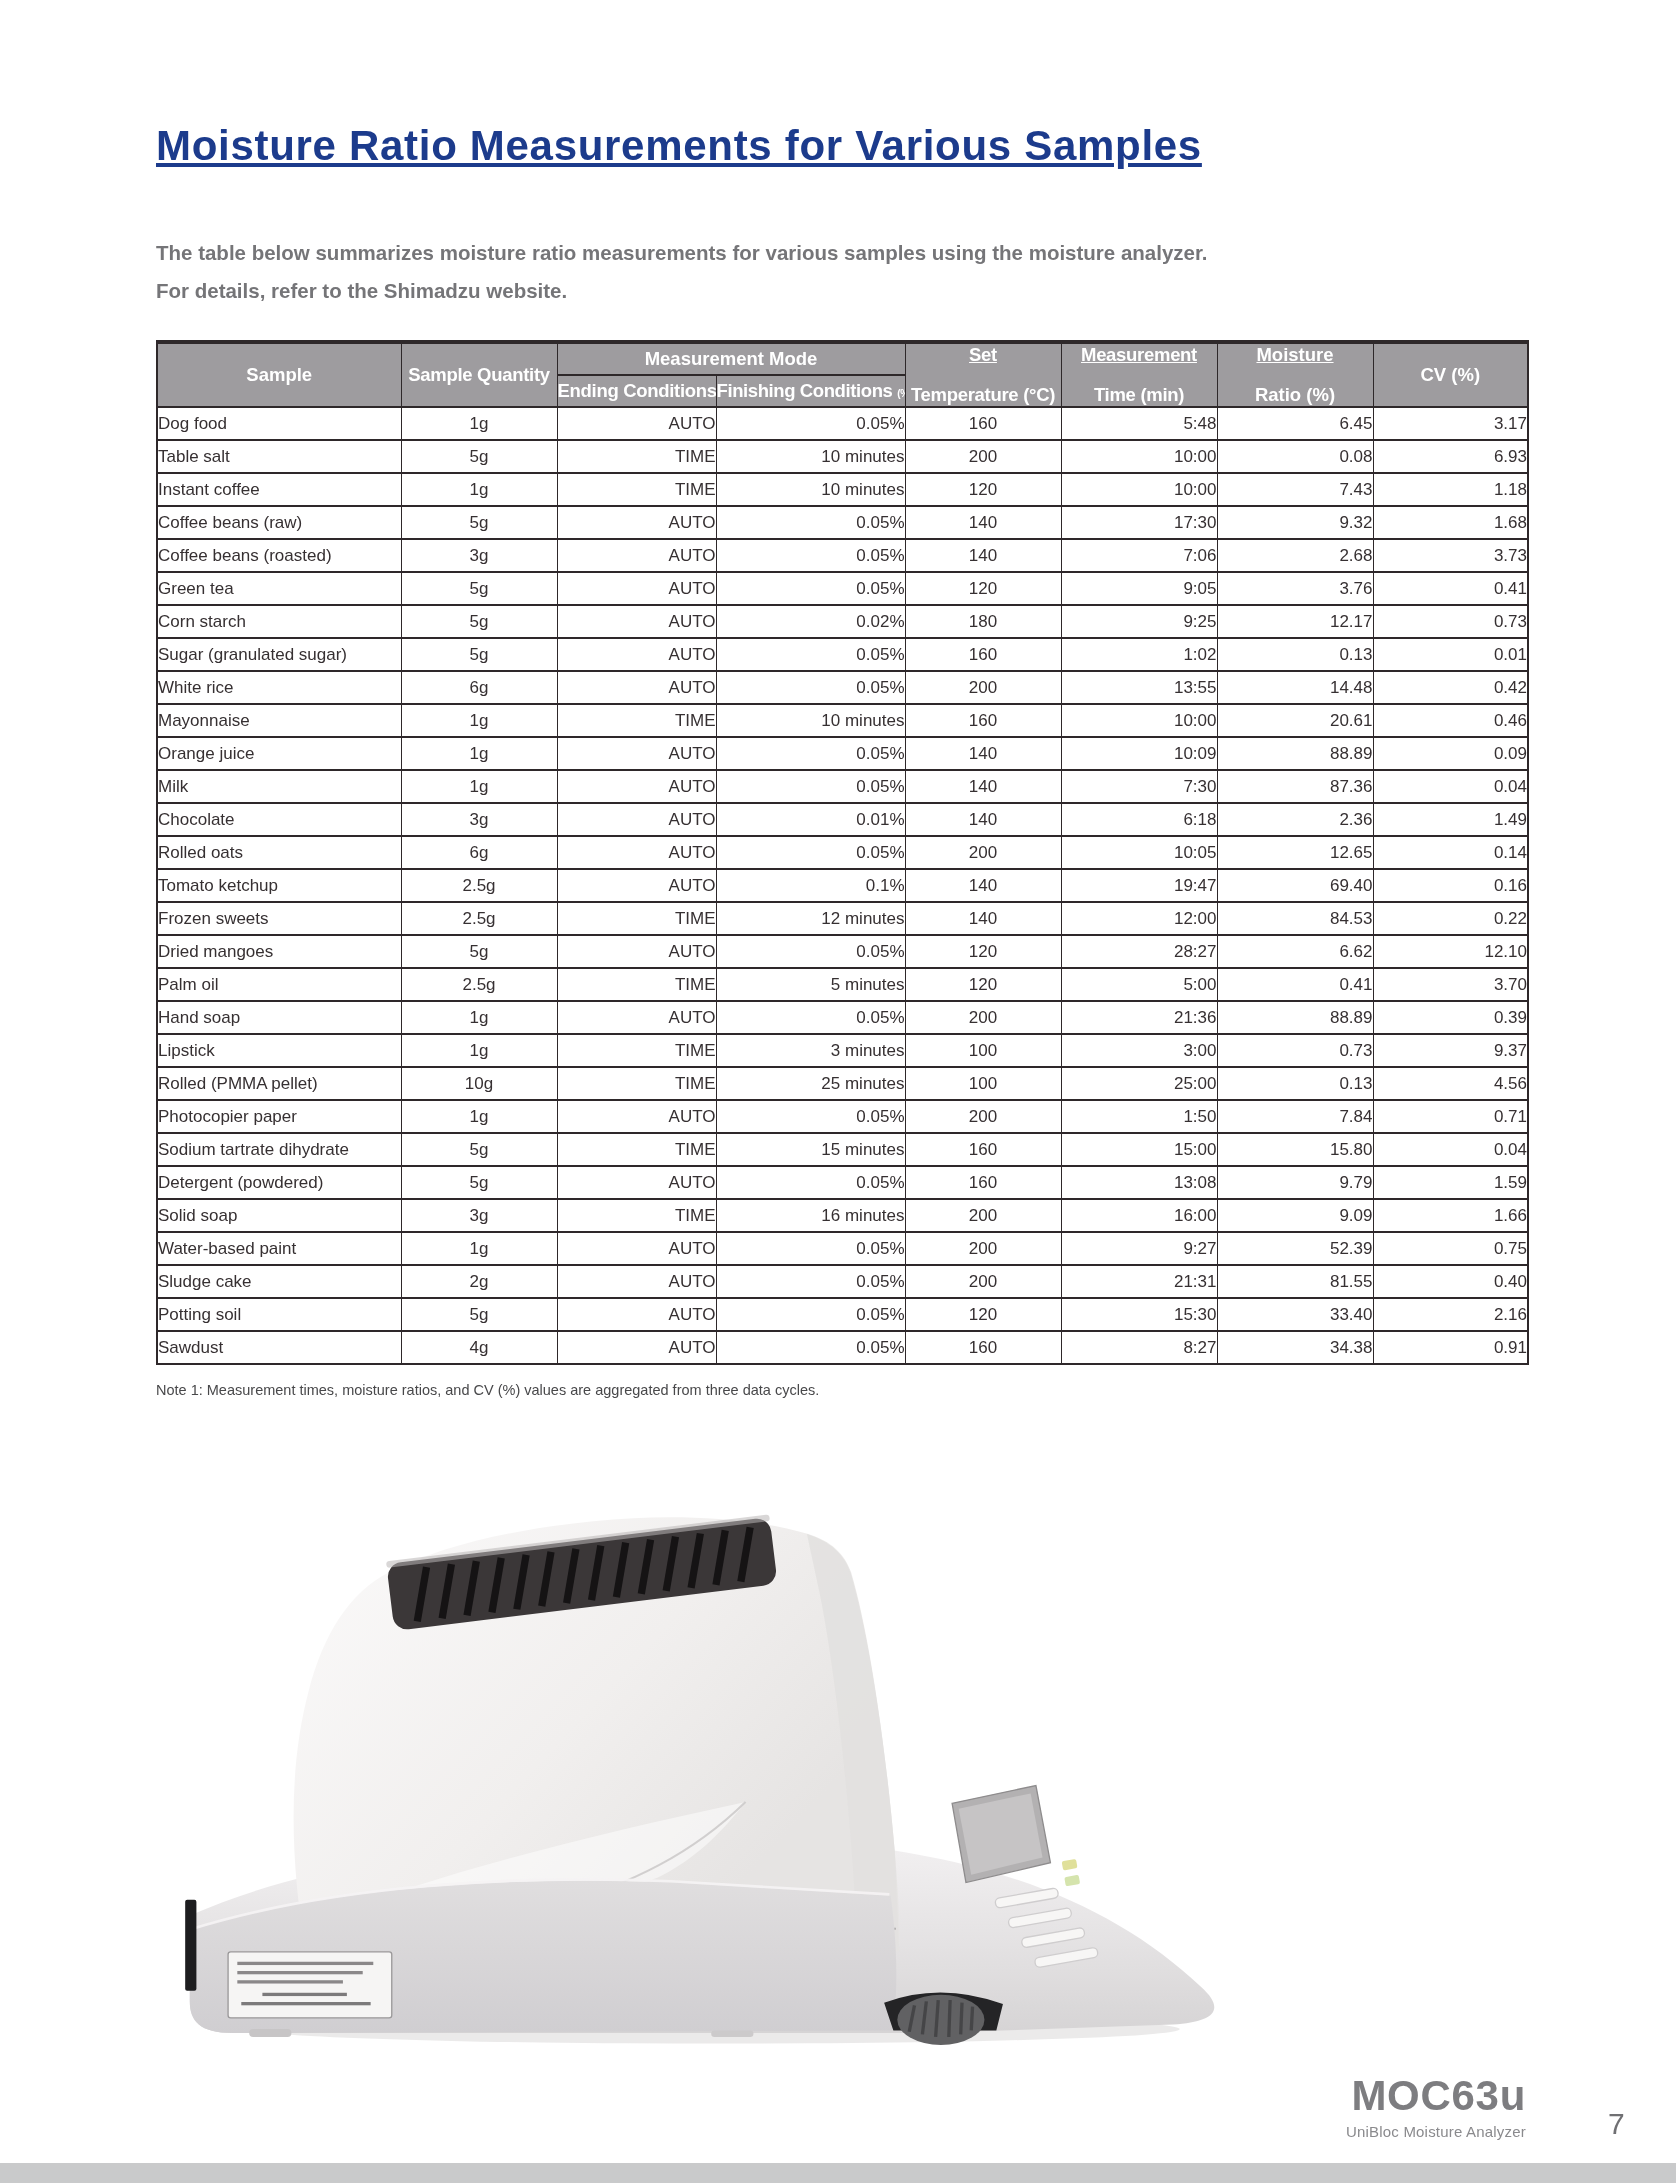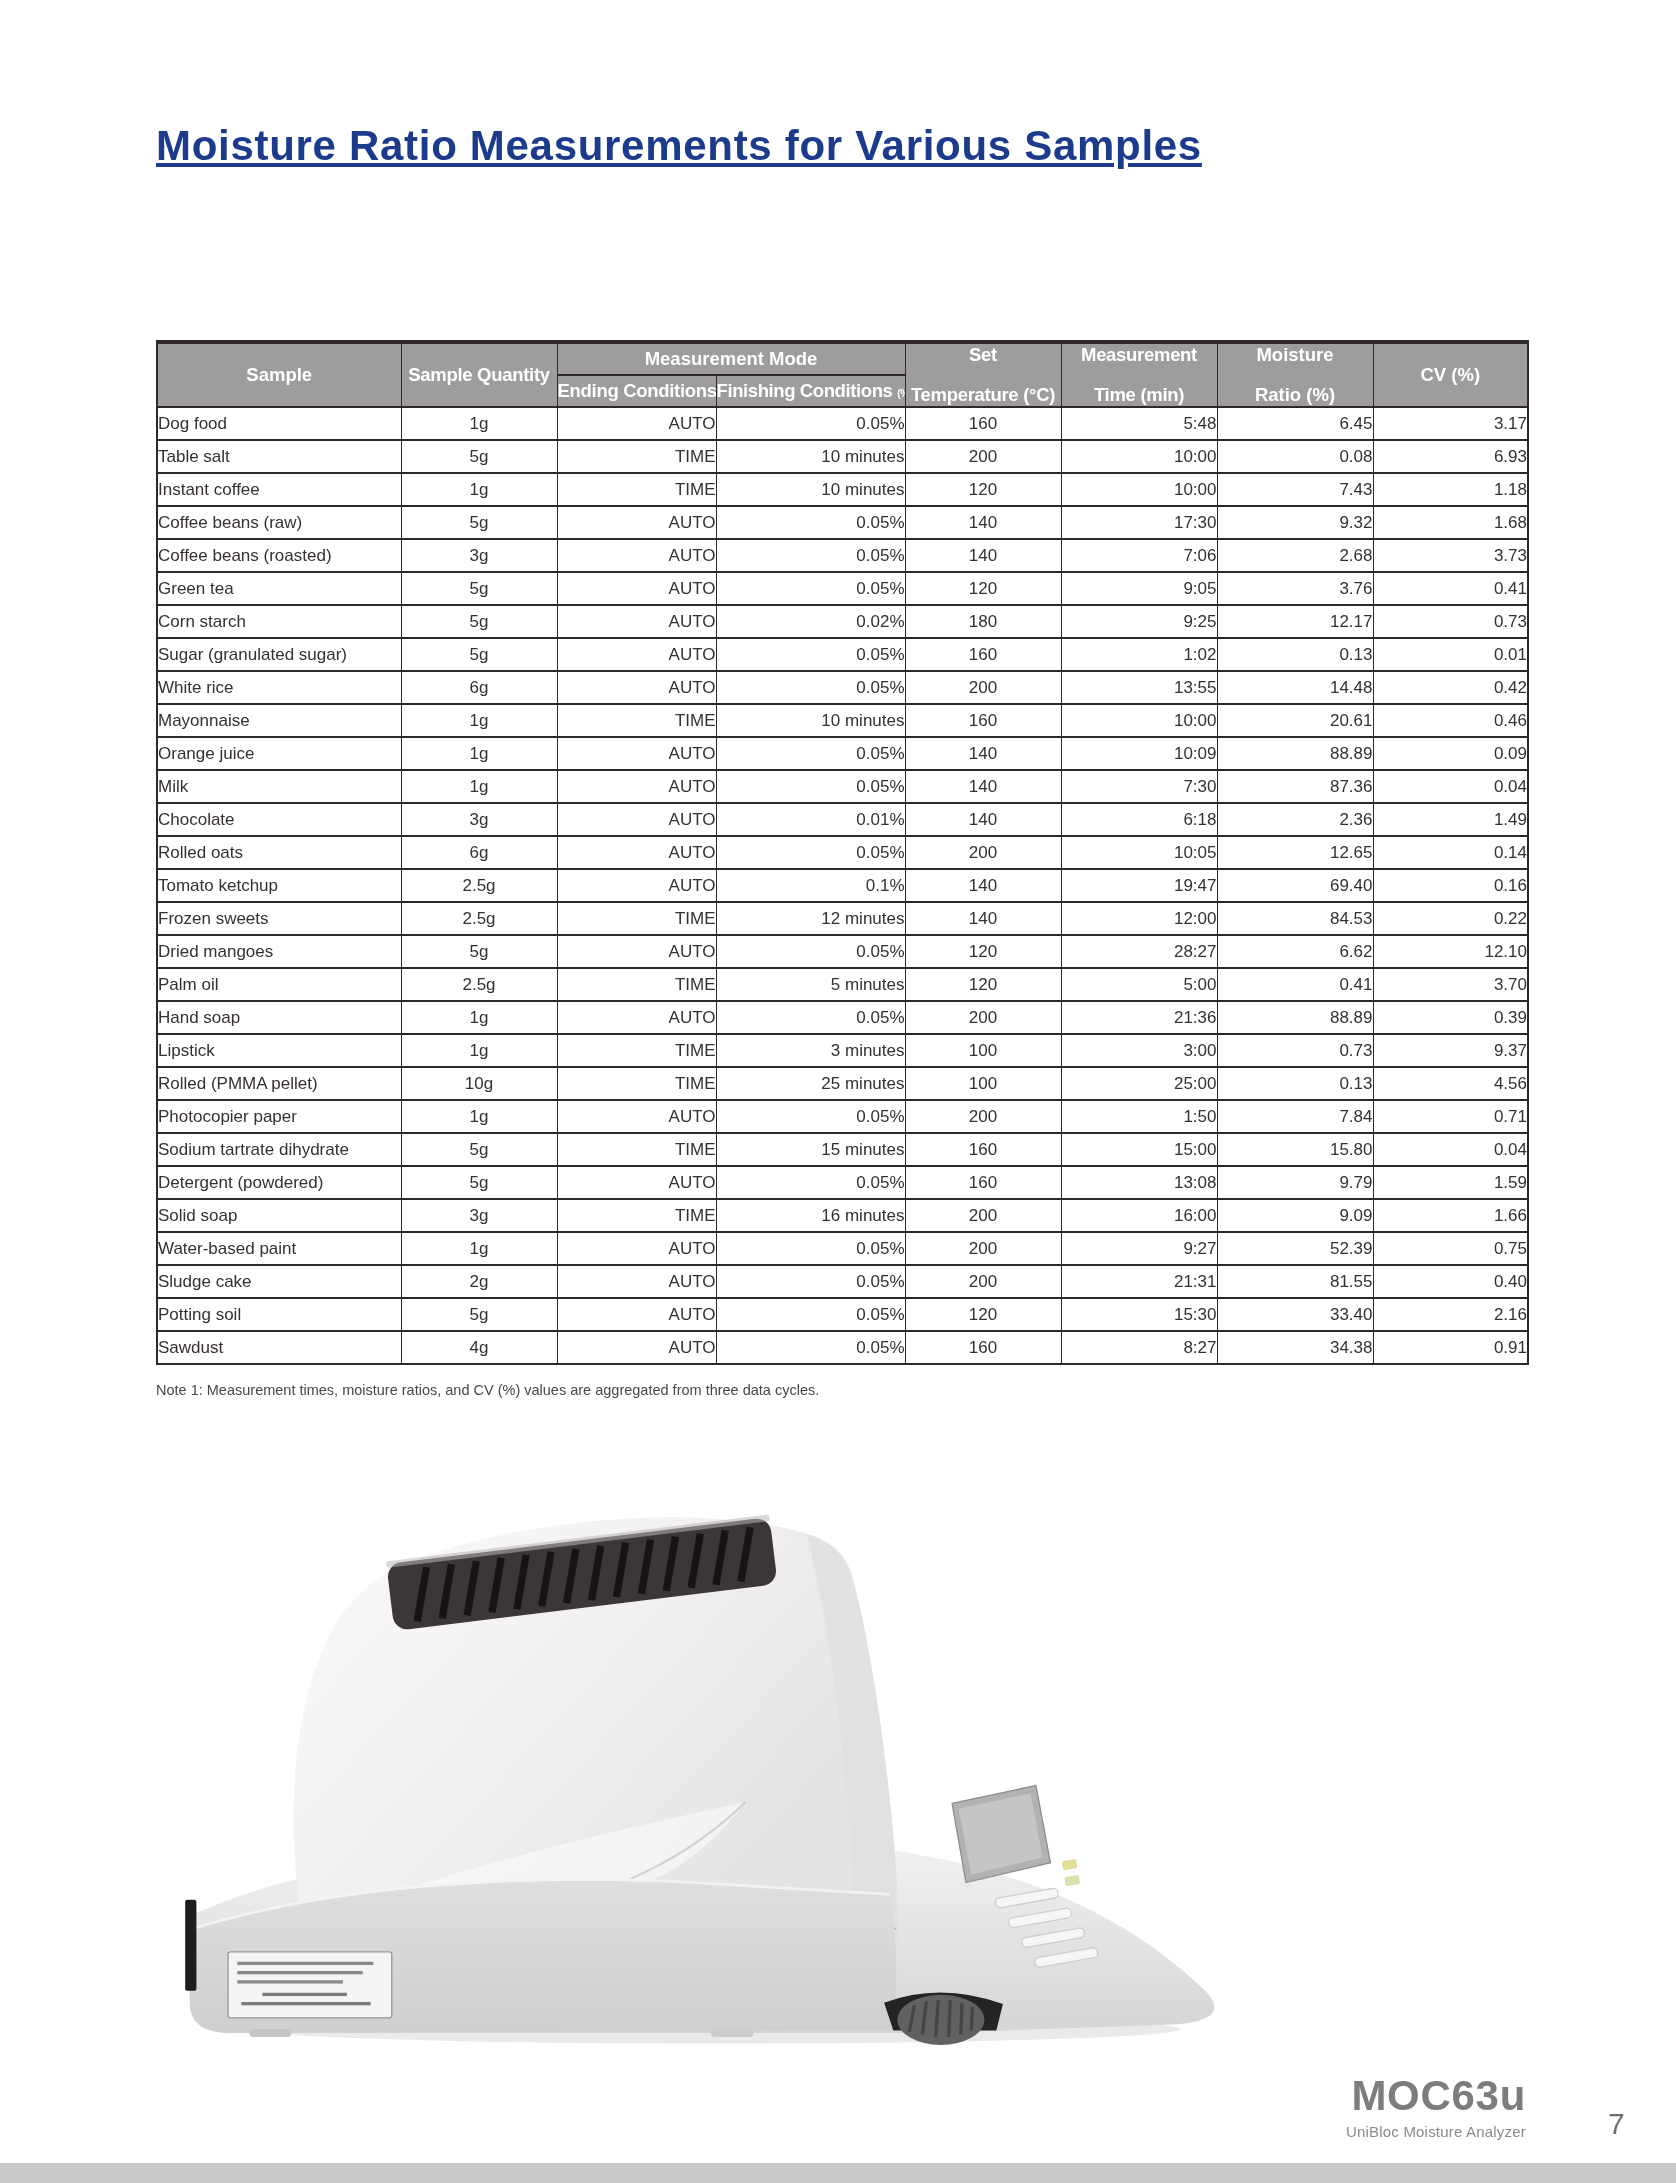--- a/index.html
+++ b/index.html
@@ -37,21 +37,21 @@
   table.meas thead th{
     background:var(--header-gray);color:#ffffff;font-weight:bold;
     font-size:18.5px;text-align:center;vertical-align:middle;
   }
   table.meas thead tr.h1 th{height:30px;}
   table.meas thead tr.h2 th{height:30px;}
   th.tight{font-size:18px;letter-spacing:-0.3px;}
   th.fin{font-size:14.5px;letter-spacing:-0.4px;}
   th.fin .unit{font-size:10px;font-weight:bold;}
   th .l2{display:block;}
-  th .l1{display:block;margin-bottom:18px;}
+  th .l1{display:block;margin-bottom:18px;text-decoration:underline;}
   table.meas td{height:31px;background:#ffffff;}
   td.col0{background:var(--row-tint);text-align:left;padding-left:14.5px;}
   td.col1{text-align:center;}
   td.col2{text-align:right;padding-right:17px;}
   td.col3{text-align:right;}
   td.col4{text-align:center;}
   td.col5{text-align:right;padding-right:25px;}
   td.col6{text-align:right;padding-right:41px;}
   td.col7{text-align:right;padding-right:46px;}
   .notes{
@@ -79,20 +79,21 @@
     background:var(--bottom-bar);
   }
 </style>
 </head>
 <body>
 
 <div class="page">
 
   <h1 class="title">Moisture Ratio Measurements for Various Samples</h1>
 
+  <p class="intro"><span>The table below summarizes moisture ratio measurements for various samples using the moisture analyzer.</span><br><span>For details, refer to the Shimadzu website.</span></p>
 
   <table class="meas">
     <colgroup>
       <col style="width:244px">
         <col style="width:156px">
         <col style="width:159px">
         <col style="width:189px">
       <col style="width:156px">
         <col style="width:156px">
         <col style="width:156px">

